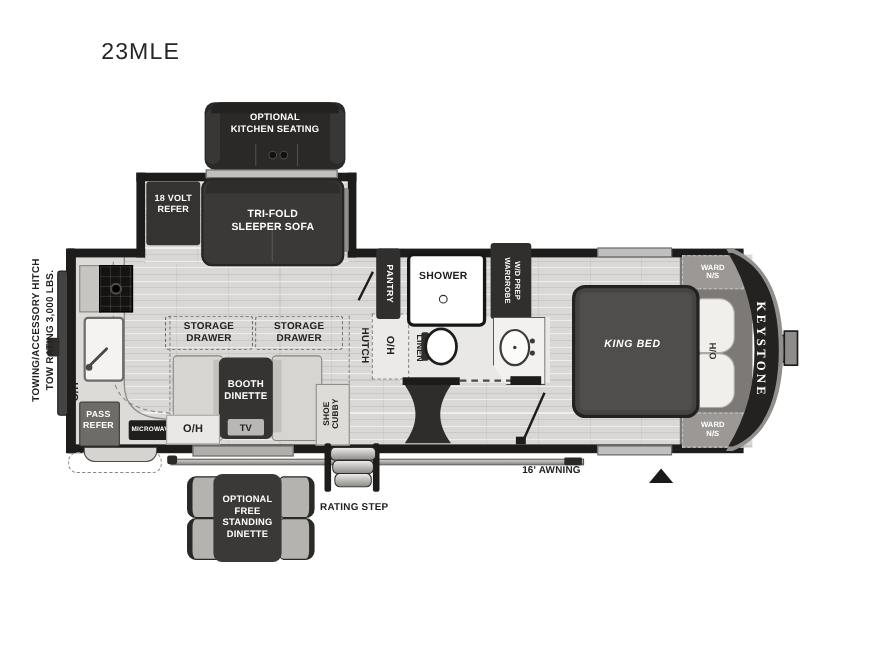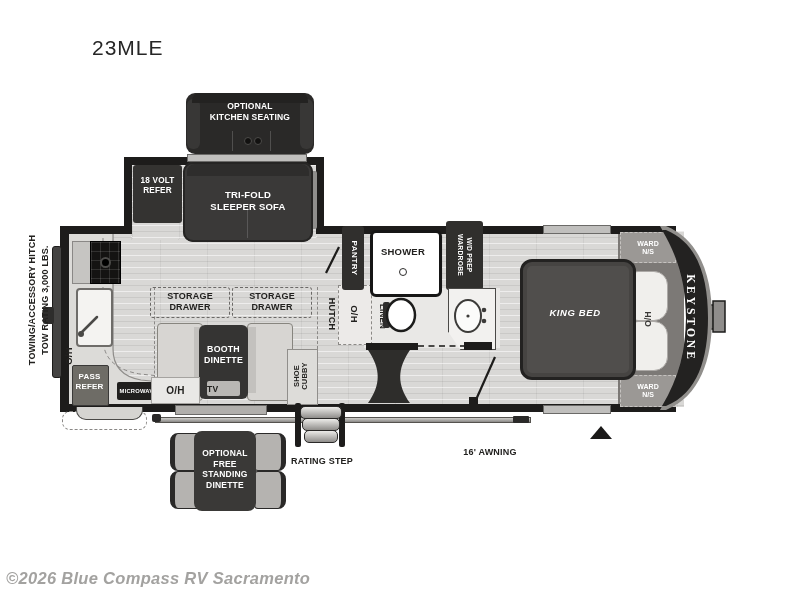--- a/index.html
+++ b/index.html
@@ -123,21 +123,21 @@
     <div class="abs" style="right:0;top:3px;width:8px;height:66px;background:#c3c1be;"></div>
   </div>
   <div class="abs" style="left:247px;top:323px;width:44px;height:76px;background:#d7d5d2;border:1.3px solid #87857f;border-radius:4px;">
     <div class="abs" style="left:0;top:3px;width:8px;height:66px;background:#c3c1be;"></div>
   </div>
   <div class="abs" style="left:199px;top:325px;width:49px;height:74px;background:#353433;border-radius:6px;"></div>
   <div class="lbl" style="left:199px;top:344px;width:49px;font-size:8.8px;line-height:11px;">
     <div>BOOTH</div>
     <div>DINETTE</div>
   </div>
-  <div class="abs" style="left:207px;top:381px;width:33px;height:15px;background:#b9b7b4;border-radius:2px;display:flex;align-items:center;justify-content:flex-start;">
+  <div class="abs" style="left:207px;top:381px;width:33px;height:15px;background:#b9b7b4;border-radius:2px;display:flex;align-items:center;justify-content:center;">
     <span class="dlbl" style="position:static;font-size:8.5px;">TV</span>
   </div>
   <div class="abs" style="left:151px;top:377px;width:47px;height:25px;background:#e9e8e6;border:1px solid #a5a3a0;display:flex;align-items:center;justify-content:center;">
     <span class="dlbl" style="position:static;font-size:10px;">O/H</span>
   </div>
   <div class="abs" style="left:287px;top:349px;width:29px;height:54px;background:#dddcd9;border:1px solid #908e8b;"></div>
   <div class="dlbl" style="left:276px;top:368px;width:50px;height:16px;font-size:7.5px;line-height:8px;transform:rotate(-90deg);">
     <div>SHOE</div>
     <div>CUBBY</div>
   </div>
@@ -209,21 +209,21 @@
     <path d="M666,230 C698,243 708,278 708,318 C708,358 698,393 666,406 L662,406 C679,378 686,349 686,318 C686,287 679,258 662,230 Z" fill="#232221"></path>
   </svg>
   <div class="lbl" style="left:634px;top:311px;width:112px;height:14px;font-size:11.5px;letter-spacing:3px;transform:rotate(90deg);font-family:'Liberation Serif',serif;">KEYSTONE</div>
 
   <div class="abs" style="left:62px;top:411px;width:83px;height:17px;border:1.5px dashed #8a8886;border-radius:8px;"></div>
   <div class="abs" style="left:76px;top:407px;width:65px;height:12px;background:#d5d4d1;border:1.5px solid #4a4947;border-top:none;border-radius:0 0 10px 10px;"></div>
 
   <div class="abs" style="left:155px;top:417px;width:374px;height:4px;background:linear-gradient(#cfcecb,#8a8886);border:1px solid #55534f;"></div>
   <div class="abs" style="left:152px;top:414px;width:9px;height:8px;background:#2a2928;border-radius:2px;"></div>
   <div class="abs" style="left:513px;top:416px;width:16px;height:7px;background:#2a2928;border-radius:1px;"></div>
-  <div class="dlbl" style="left:452px;top:447px;width:76px;font-size:9px;text-align:center;">16' AWNING</div>
+  <div class="dlbl" style="left:452px;top:422px;width:76px;font-size:9px;text-align:right;">16' AWNING</div>
 
   <div class="abs" style="left:295px;top:403px;width:6px;height:44px;background:#1d1c1b;border-radius:2px;"></div>
   <div class="abs" style="left:339px;top:403px;width:6px;height:44px;background:#1d1c1b;border-radius:2px;"></div>
   <div class="step" style="left:300px;top:406px;width:40px;height:11px;"></div>
   <div class="step" style="left:302px;top:418px;width:36px;height:11px;"></div>
   <div class="step" style="left:304px;top:430px;width:32px;height:11px;"></div>
   <div class="dlbl" style="left:290px;top:456px;width:64px;font-size:9px;">RATING STEP</div>
 
   <div class="chair" style="left:170px;top:433px;width:26px;height:36px;border-left:5px solid #2a2928;border-radius:8px 4px 4px 8px;"></div>
   <div class="chair" style="left:170px;top:471px;width:26px;height:36px;border-left:5px solid #2a2928;border-radius:8px 4px 4px 8px;"></div>
@@ -232,15 +232,14 @@
   <div class="abs" style="left:194px;top:431px;width:62px;height:80px;background:#3a3937;border-radius:8px;"></div>
   <div class="lbl" style="left:194px;top:448px;width:62px;font-size:8.5px;line-height:10.5px;">
     <div>OPTIONAL</div>
     <div>FREE</div>
     <div>STANDING</div>
     <div>DINETTE</div>
   </div>
 
   <div class="abs" style="left:590px;top:426px;width:0;height:0;border-left:11px solid transparent;border-right:11px solid transparent;border-bottom:13px solid #1b1a19;"></div>
 
-  <div class="abs" style="left:6px;top:569px;font-size:16.5px;font-weight:700;font-style:italic;color:#a3a2a0;letter-spacing:.3px;">©2026 Blue Compass RV Sacramento</div>
 
 </div>
 
 </body></html>

